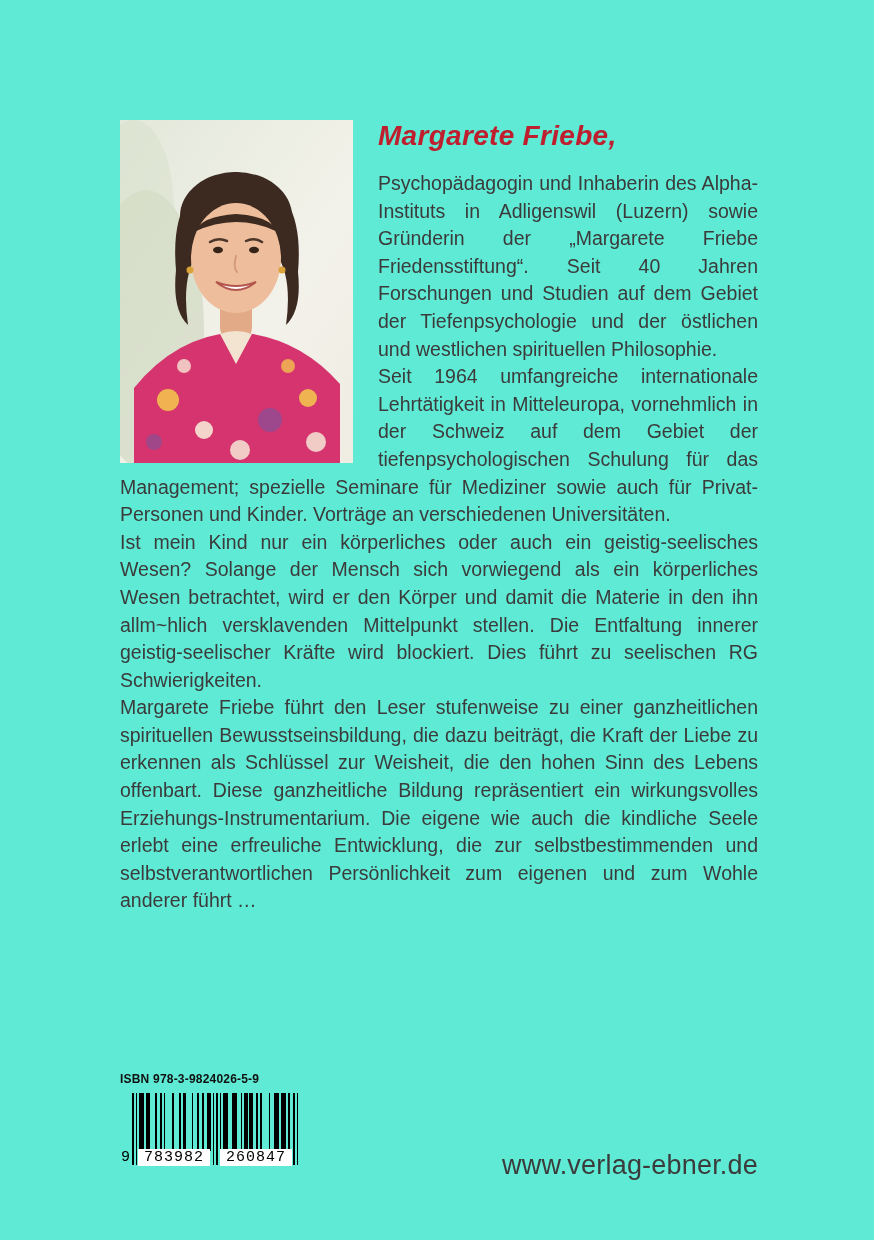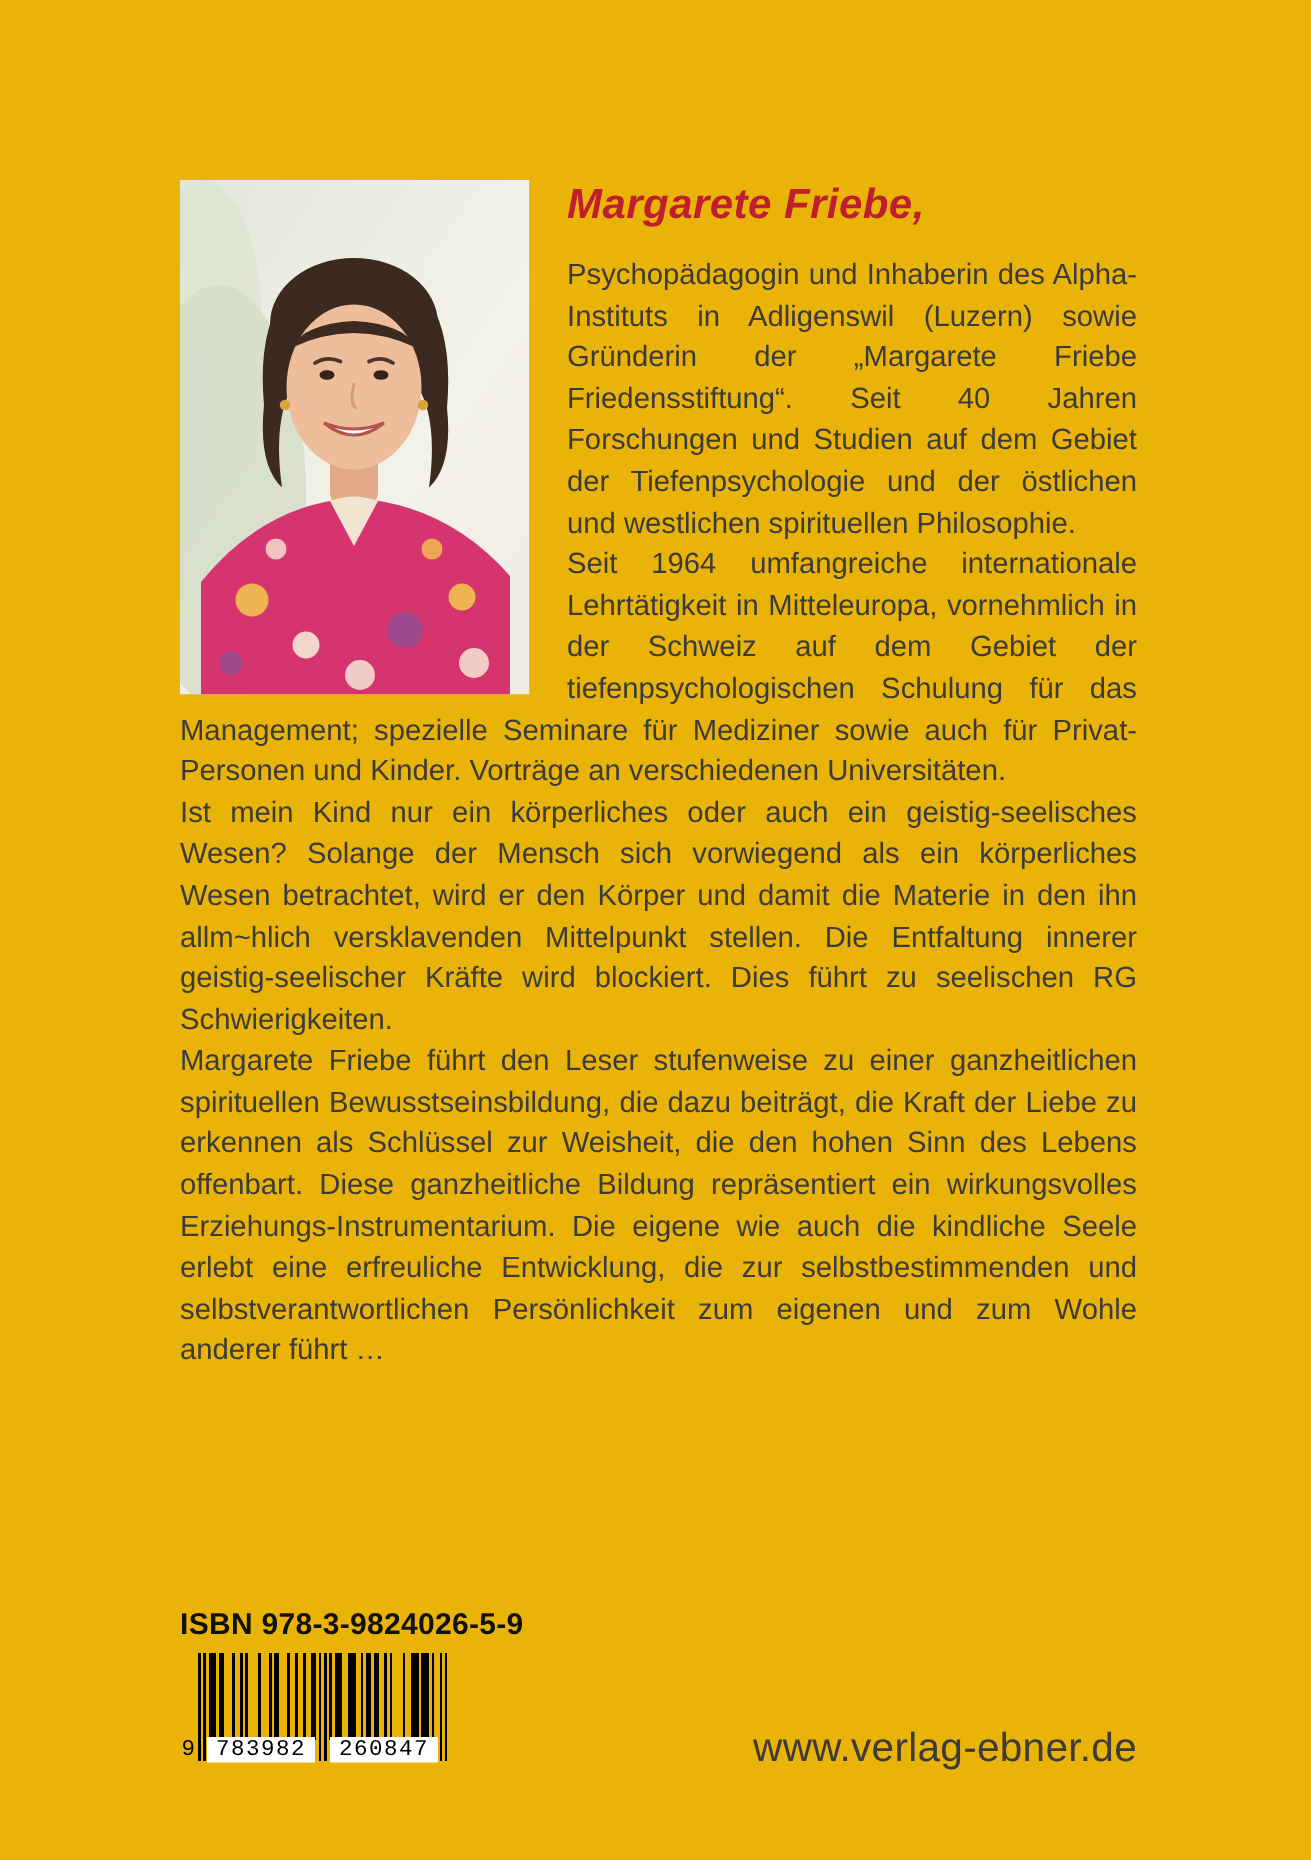--- a/index.html
+++ b/index.html
@@ -4,21 +4,21 @@
 <style>
   :root{
     --accent:#be1e2d;
     --body-text:#3b3b3b;
   }
   html,body{margin:0;padding:0;background:#9a9a9a;}
   .page{
     position:relative;
     width:874px;height:1240px;
     margin:0 auto;
-    background:#eab308;
+    background:#5eead4;
     font-family:"Liberation Sans", sans-serif;
     overflow:hidden;
   }
   .content{
     position:absolute;
     left:120px;top:118px;width:638px;
     color:var(--body-text);
   }
   .photo{
     float:left;
@@ -50,21 +50,21 @@
     font-weight:bold;
     margin:34px 0 9px 0;
   }
   .footer{
     position:absolute;
     left:120px;top:1072px;right:116px;
     color:#111;
   }
   .isbn{
     font-weight:bold;
-    font-size:20px;
+    font-size:12px;
     letter-spacing:.2px;
     color:#111;
     margin:0 0 7px 0;
   }
   .barcode-wrap{
     position:relative;
     width:182px;height:80px;
   }
   .barcode-svg{position:absolute;left:12px;top:0;}
   .barcode-svg rect{fill:#000;shape-rendering:crispEdges;}

